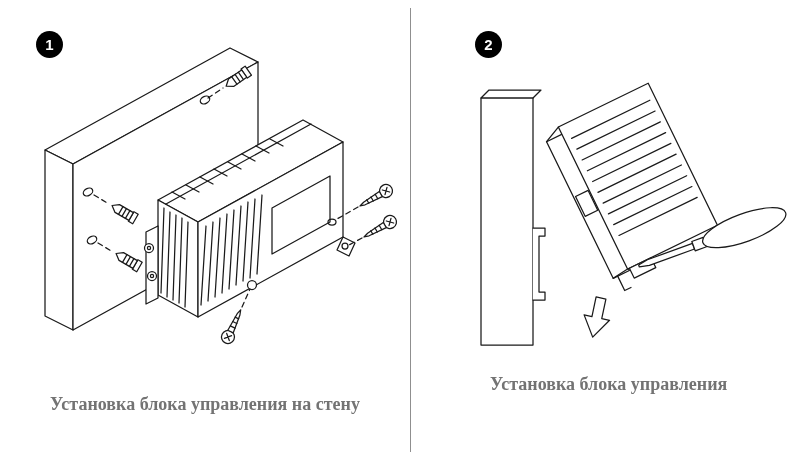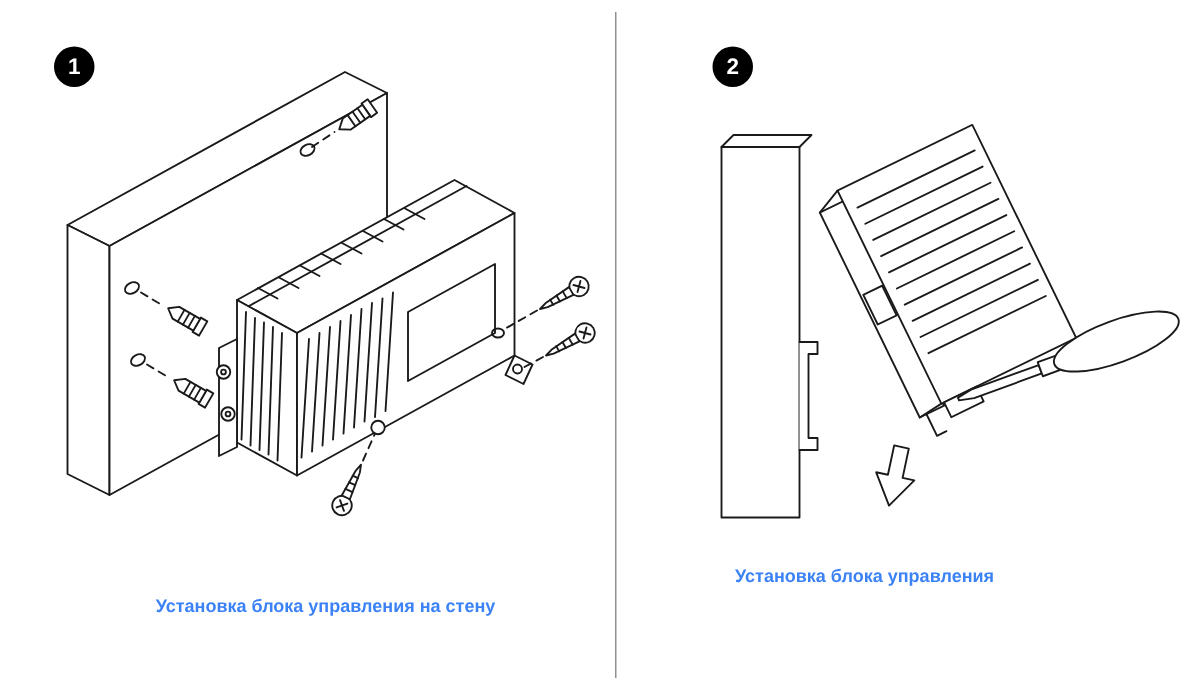--- a/index.html
+++ b/index.html
@@ -3,22 +3,22 @@
 <meta charset="utf-8">
 <style>
   html,body{margin:0;padding:0;background:#fff;}
   .stage{position:relative;width:800px;height:460px;background:#ffffff;font-family:"Liberation Sans",sans-serif;overflow:hidden;}
   .panel{position:absolute;top:0;height:460px;}
   .panel-left{left:0;width:410px;}
   .panel-right{left:411px;width:389px;}
   .art{position:absolute;left:0;top:0;}
   .badge{position:absolute;width:27px;height:27px;border-radius:50%;background:#000;color:#fff;
          display:flex;align-items:center;justify-content:center;font-weight:bold;font-size:15px;line-height:1;}
-  .caption{position:absolute;font-weight:bold;font-size:12px;color:#3b82f6;line-height:21px;}
-  .caption-center{left:0;width:410px;text-align:center;top:394px;margin-left:12px;}
+  .caption{position:absolute;font-weight:bold;font-size:18px;color:#737373;line-height:21px;font-family:Liberation Serif, serif;}
+  .caption-center{left:0;width:410px;text-align:center;top:394px;}
   .caption-left{left:79px;top:374px;width:290px;text-align:left;}
   .divider{position:absolute;left:410px;top:8px;height:444px;width:1px;background:#8f8f8f;}
 </style>
 </head>
 <body>
 
 <div class="stage">
 
   <div class="panel panel-left">
     <div class="badge" style="left:36px;top:31px;">

